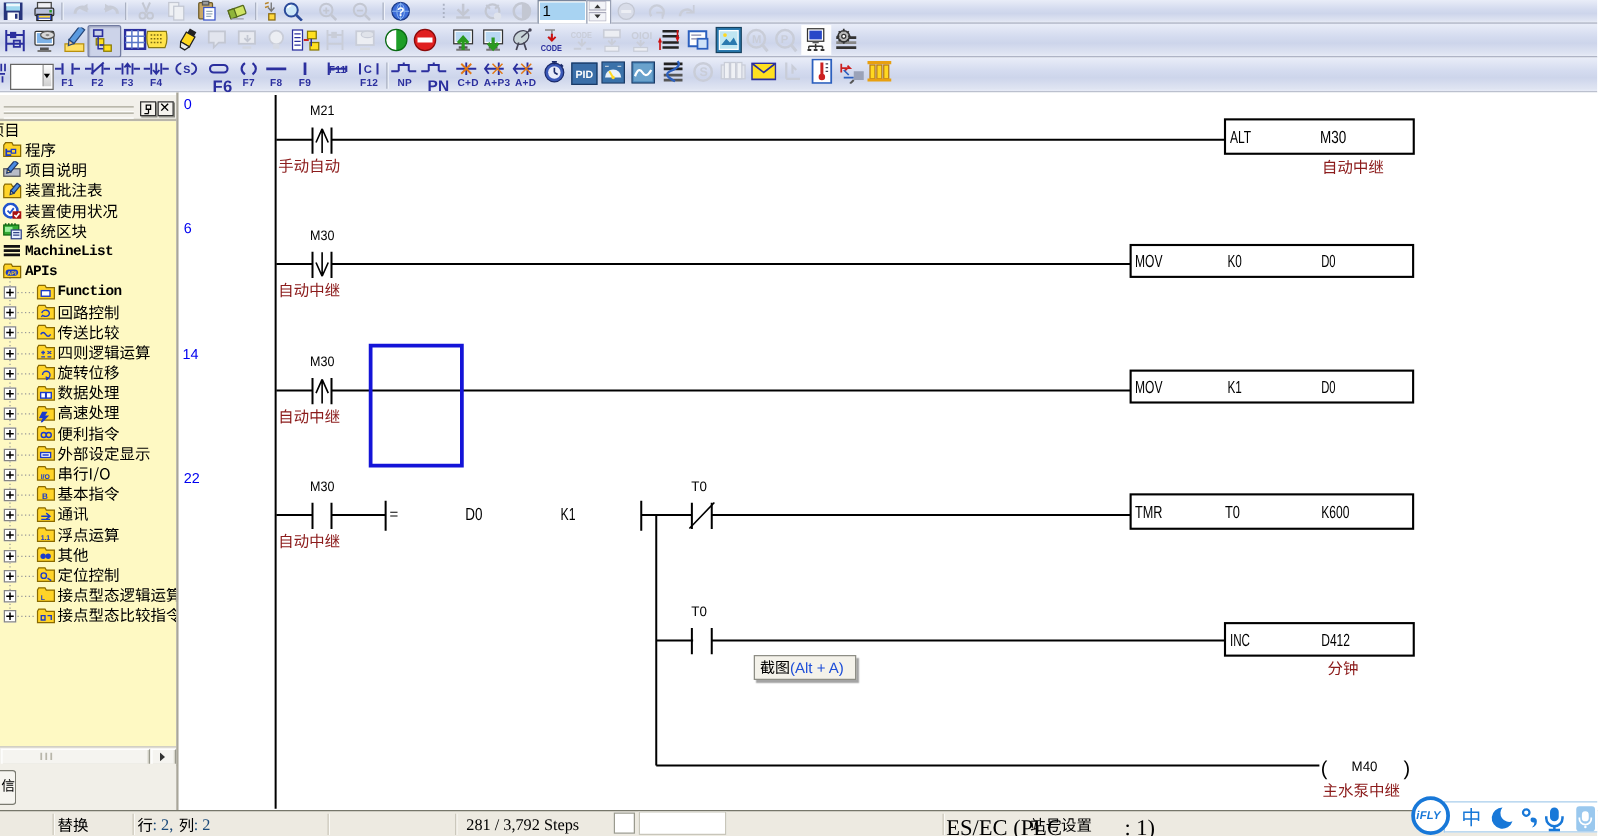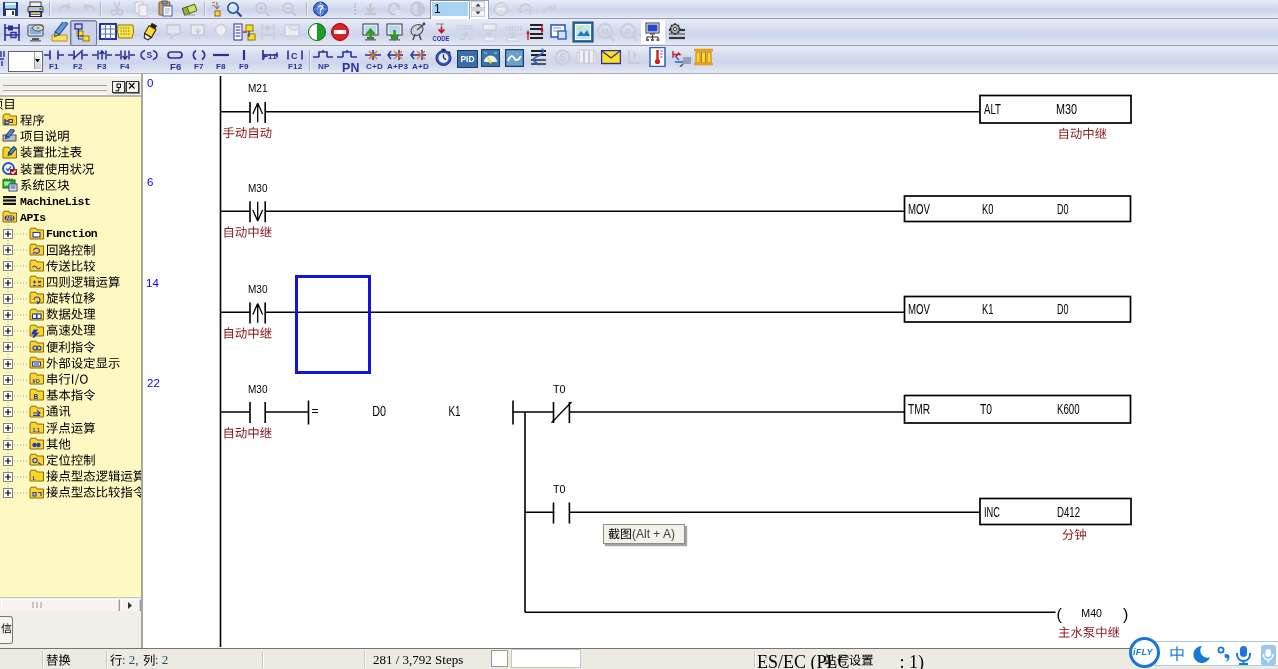--- a/index.html
+++ b/index.html
@@ -327,21 +327,21 @@
         </svg>
         <div class="abs" style="left:120px;top:61px;font-size:8.5px;font-weight:700;color:#2b2f9e;letter-spacing:0.2px;transform:scale(0.95);transform-origin:left top">F4</div>
         <svg class="ic" style="left:137.5px;top:49px" width="22" height="12" viewBox="0 0 22 12">
           <path d="M7 1.5 a7 5 0 0 0 0 9 M15 1.5 a7 5 0 0 1 0 9" stroke="#2b2f9e" stroke-width="1.5" fill="none"></path>
           <text x="8.5" y="9" font-size="8.5" font-weight="bold" fill="#2b2f9e" font-family="Liberation Sans">S</text>
         </svg>
         <div class="abs" style="left:144px;top:75px;font-size:10px;font-weight:700;color:#2b2f9e;letter-spacing:0.2px;transform:scale(0.95);transform-origin:left top">F5</div>
         <svg class="ic" style="left:164px;top:49px" width="22" height="12" viewBox="0 0 22 12">
           <rect x="4" y="3" width="14" height="6" rx="3" stroke="#2b2f9e" stroke-width="1.7" fill="none"></rect>
         </svg>
-        <div class="abs" style="left:170px;top:61px;font-size:10px;font-weight:700;color:#2b2f9e;letter-spacing:0.2px;transform:scale(0.95);transform-origin:left top">F6</div>
+        <div class="abs" style="left:170px;top:61px;font-size:14px;font-weight:700;color:#2b2f9e;letter-spacing:0.2px;transform:scale(0.95);transform-origin:left top">F6</div>
         <svg class="ic" style="left:187.5px;top:49px" width="22" height="12" viewBox="0 0 22 12">
           <path d="M8 1.5 a8 6 0 0 0 0 9 M14 1.5 a8 6 0 0 1 0 9" stroke="#2b2f9e" stroke-width="1.7" fill="none"></path>
         </svg>
         <div class="abs" style="left:194px;top:61px;font-size:8.5px;font-weight:700;color:#2b2f9e;letter-spacing:0.2px;transform:scale(0.95);transform-origin:left top">F7</div>
         <svg class="ic" style="left:209.5px;top:49px" width="22" height="12" viewBox="0 0 22 12">
           <path d="M3 6 h16" stroke="#2b2f9e" stroke-width="2.2"></path>
         </svg>
         <div class="abs" style="left:216px;top:61px;font-size:8.5px;font-weight:700;color:#2b2f9e;letter-spacing:0.2px;transform:scale(0.95);transform-origin:left top">F8</div>
         <svg class="ic" style="left:233px;top:49px" width="22" height="12" viewBox="0 0 22 12">
           <path d="M11 1 v10" stroke="#2b2f9e" stroke-width="2.2"></path>
@@ -913,21 +913,21 @@
       <div class="abs" style="left:511px;top:0px;width:68px;height:17px;background:#fff;border:1px solid #c8c6ba"></div>
       <div class="abs serif" style="left:757px;top:3px;color:#000;font-size:18px">ES/EC (PLC<span style="display:inline-block;width:50px"></span>: 1)</div>
       <svg style="position:absolute;left:824px;top:5px" width="49.6" height="12.4" viewBox="0 -86 400 100">
         <path d="M5.8 -65.2V-58.2H44.7V-65.2ZM9.8 -52.5C12.1 -41.2 14.2 -26.5 14.6 -16.7L20.9 -17.8C20.3 -27.7 18.2 -42.2 15.8 -53.6ZM17.5 -81.5C20.2 -76.8 23.1 -70.3 24.3 -66.2L31.1 -68.6C29.9 -72.7 26.9 -78.8 24.0 -83.5ZM33.0 -54.9C31.7 -42.6 29.0 -25.0 26.4 -14.4C18.2 -12.4 10.5 -10.7 4.7 -9.5L6.5 -2.0C16.9 -4.6 31.0 -8.2 44.3 -11.6L43.6 -18.5L32.8 -15.9C35.3 -26.4 38.1 -41.7 40.0 -53.5ZM46.7 -36.2V7.9H54.0V3.1H84.2V7.5H91.8V-36.2H70.6V-56.1H96.0V-63.3H70.6V-84.1H62.9V-36.2ZM54.0 -3.9V-29.1H84.2V-3.9Z M126.0 -73.2H173.6V-59.6H126.0ZM118.5 -79.9V-53.0H181.5V-79.9ZM106.3 -44.0V-37.1H126.9C124.9 -30.9 122.4 -24.0 120.3 -19.1H172.7C170.8 -7.5 168.8 -1.9 166.3 0.1C165.1 0.9 163.9 1.0 161.5 1.0C158.7 1.0 151.4 0.9 144.4 0.2C145.8 2.3 146.8 5.2 147.0 7.4C153.9 7.8 160.5 7.9 163.9 7.7C167.8 7.6 170.2 7.0 172.6 5.0C176.3 1.8 178.8 -5.7 181.2 -22.5C181.4 -23.6 181.6 -25.9 181.6 -25.9H131.5L135.2 -37.1H193.3V-44.0Z M212.2 -77.6C217.5 -72.9 224.2 -66.2 227.3 -61.9L232.4 -67.2C229.2 -71.3 222.5 -77.8 217.1 -82.2ZM204.3 -52.6V-45.4H218.4V-9.5C218.4 -4.9 215.3 -1.6 213.4 -0.4C214.8 1.1 216.8 4.2 217.5 6.0C219.0 4.0 221.7 2.0 239.5 -11.2C238.6 -12.7 237.4 -15.5 236.8 -17.5L225.7 -9.4V-52.6ZM249.1 -80.4V-69.3C249.1 -61.9 246.9 -53.6 233.7 -47.6C235.1 -46.4 237.7 -43.5 238.6 -42.0C253.0 -48.9 256.2 -59.7 256.2 -69.1V-73.4H273.9V-57.3C273.9 -49.7 275.3 -46.9 282.3 -46.9C283.4 -46.9 288.3 -46.9 289.8 -46.9C291.8 -46.9 293.9 -47.0 295.1 -47.4C294.8 -49.1 294.6 -52.0 294.4 -53.9C293.2 -53.6 291.1 -53.4 289.7 -53.4C288.4 -53.4 283.9 -53.4 282.8 -53.4C281.2 -53.4 281.0 -54.3 281.0 -57.2V-80.4ZM280.5 -32.8C276.9 -24.8 271.5 -18.2 264.9 -12.9C258.2 -18.4 252.9 -25.1 249.3 -32.8ZM238.4 -39.8V-32.8H243.6L242.2 -32.3C246.2 -23.1 251.9 -15.1 259.0 -8.6C251.5 -3.8 242.9 -0.5 234.1 1.5C235.5 3.1 237.1 6.1 237.7 8.0C247.4 5.4 256.6 1.6 264.7 -3.9C272.3 1.7 281.4 5.8 291.7 8.3C292.6 6.2 294.7 3.2 296.3 1.6C286.7 -0.4 278.1 -3.9 270.8 -8.6C279.3 -16.0 286.1 -25.6 290.1 -38.1L285.5 -40.1L284.2 -39.8Z M365.1 -74.8H382.0V-65.8H365.1ZM341.7 -74.8H358.2V-65.8H341.7ZM318.9 -74.8H334.8V-65.8H318.9ZM319.0 -42.7V-0.6H305.7V5.0H394.5V-0.6H380.8V-42.7H349.5L350.9 -48.6H392.2V-54.5H352.0L353.1 -60.3H389.5V-80.2H311.7V-60.3H345.4L344.6 -54.5H306.8V-48.6H343.6L342.4 -42.7ZM326.2 -0.6V-6.8H373.4V-0.6ZM326.2 -27.5H373.4V-21.7H326.2ZM326.2 -32.0V-37.6H373.4V-32.0ZM326.2 -17.2H373.4V-11.3H326.2Z" fill="#000"></path>
       </svg>
     </div>
 <div class="abs" style="left:603px;top:524px;width:80px;height:18px;background:#f4f2ea;border:1px solid #8e8e86;box-shadow:2px 2px 1px rgba(90,90,90,.55)">
       <svg style="position:absolute;left:4px;top:2.5px" width="24.0" height="12" viewBox="0 -86 200 100">
         <path d="M72.3 -78.2C77.8 -74.0 84.0 -67.7 86.9 -63.5L92.4 -67.8C89.4 -71.9 83.1 -77.9 77.6 -81.9ZM31.4 -49.7C33.0 -47.3 34.7 -44.3 35.9 -41.8H21.8C23.4 -44.6 24.8 -47.4 26.0 -50.3L19.7 -52.0C16.1 -43.3 10.2 -34.6 3.7 -28.9C5.3 -27.9 7.9 -25.7 9.0 -24.6C10.5 -26.1 12.1 -27.8 13.6 -29.6V5.9H20.2V0.6H53.1L50.0 2.8C51.9 4.2 54.1 6.4 55.3 8.0C60.8 4.2 65.7 -0.5 70.1 -5.8C73.8 2.2 78.7 6.9 85.0 6.9C92.1 6.9 94.6 2.4 95.9 -12.7C94.0 -13.3 91.5 -14.9 89.9 -16.5C89.4 -4.8 88.3 -0.4 85.7 -0.4C81.6 -0.4 78.0 -4.8 75.2 -12.6C81.6 -22.2 86.5 -33.3 90.1 -45.0L83.3 -47.0C80.7 -38.1 77.1 -29.4 72.5 -21.7C70.4 -30.2 68.9 -40.9 68.0 -53.1H94.9V-59.6H67.6C67.2 -67.2 67.0 -75.4 67.1 -83.9H59.7C59.7 -75.5 59.9 -67.4 60.4 -59.6H35.4V-68.4H53.6V-74.7H35.4V-83.9H28.2V-74.7H9.5V-68.4H28.2V-59.6H5.2V-53.1H60.8C61.9 -37.6 63.9 -24.0 67.1 -13.6C63.7 -9.0 59.8 -4.8 55.5 -1.3V-5.5H40.7V-12.4H53.8V-17.5H40.7V-24.4H53.8V-29.4H40.7V-35.9H55.7V-41.8H42.9C41.8 -44.7 39.4 -48.9 36.9 -51.9ZM34.5 -24.4V-17.5H20.2V-24.4ZM34.5 -29.4H20.2V-35.9H34.5ZM34.5 -12.4V-5.5H20.2V-12.4Z M137.5 -27.9C145.5 -26.2 155.7 -22.7 161.3 -19.9L164.4 -25.0C158.8 -27.6 148.7 -30.9 140.7 -32.5ZM127.5 -15.2C141.3 -13.5 158.6 -9.5 168.2 -6.1L171.5 -11.7C161.8 -14.9 144.5 -18.8 131.0 -20.3ZM108.4 -79.6V8.0H115.6V3.8H184.2V8.0H191.7V-79.6ZM115.6 -2.9V-72.8H184.2V-2.9ZM141.4 -70.8C136.4 -62.6 127.8 -54.8 119.2 -49.7C120.8 -48.7 123.4 -46.4 124.5 -45.2C127.5 -47.2 130.6 -49.6 133.7 -52.3C136.7 -49.1 140.4 -46.1 144.4 -43.4C135.9 -39.4 126.3 -36.4 117.4 -34.6C118.7 -33.2 120.3 -30.3 121.0 -28.5C130.8 -30.8 141.3 -34.5 150.8 -39.6C159.1 -35.1 168.6 -31.7 178.1 -29.6C179.0 -31.4 180.9 -34.0 182.3 -35.3C173.5 -36.9 164.7 -39.6 156.9 -43.2C164.4 -48.1 170.7 -53.8 174.9 -60.6L170.6 -63.1L169.5 -62.8H143.6C145.1 -64.7 146.5 -66.6 147.7 -68.6ZM137.8 -56.3 138.5 -57.0H164.4C160.8 -53.1 156.0 -49.6 150.6 -46.5C145.5 -49.4 141.1 -52.7 137.8 -56.3Z" fill="#000"></path>
       </svg>
-      <div class="abs" style="left:28px;top:2px;font-size:12px;color:#404040">(Alt + A)</div>
+      <div class="abs" style="left:28px;top:2px;font-size:12px;color:#1d4ed8">(Alt + A)</div>
     </div>
 <div id="ifly">
       <div class="abs" style="left:1155px;top:641px;width:123px;height:23px;background:#fff;border:1px solid #a8cdec;border-right:none"></div>
       <div class="abs" style="left:1129px;top:637px;width:31px;height:31px;border-radius:50%;background:#fff;border:3px solid #1878d8;box-sizing:border-box"></div>
       <div class="abs" style="left:1133px;top:647px;font-size:9px;font-weight:700;font-style:italic;color:#1878d8;letter-spacing:0.2px">iFLY</div>
       <svg style="position:absolute;left:1169px;top:646px" width="16.0" height="16" viewBox="0 -86 100 100">
         <path d="M45.8 -84.0V-66.1H9.6V-18.6H17.1V-24.8H45.8V7.9H53.7V-24.8H82.5V-19.1H90.2V-66.1H53.7V-84.0ZM17.1 -32.2V-58.8H45.8V-32.2ZM82.5 -32.2H53.7V-58.8H82.5Z" fill="#1878d8"></path>
       </svg>
       <svg class="abs" style="left:1190px;top:644px" width="92" height="22" viewBox="0 0 92 22">
 <path d="M12 2 a8.5 8.5 0 1 0 8 11 a7 7 0 0 1 -8 -11 Z" fill="#1878d8"></path>

